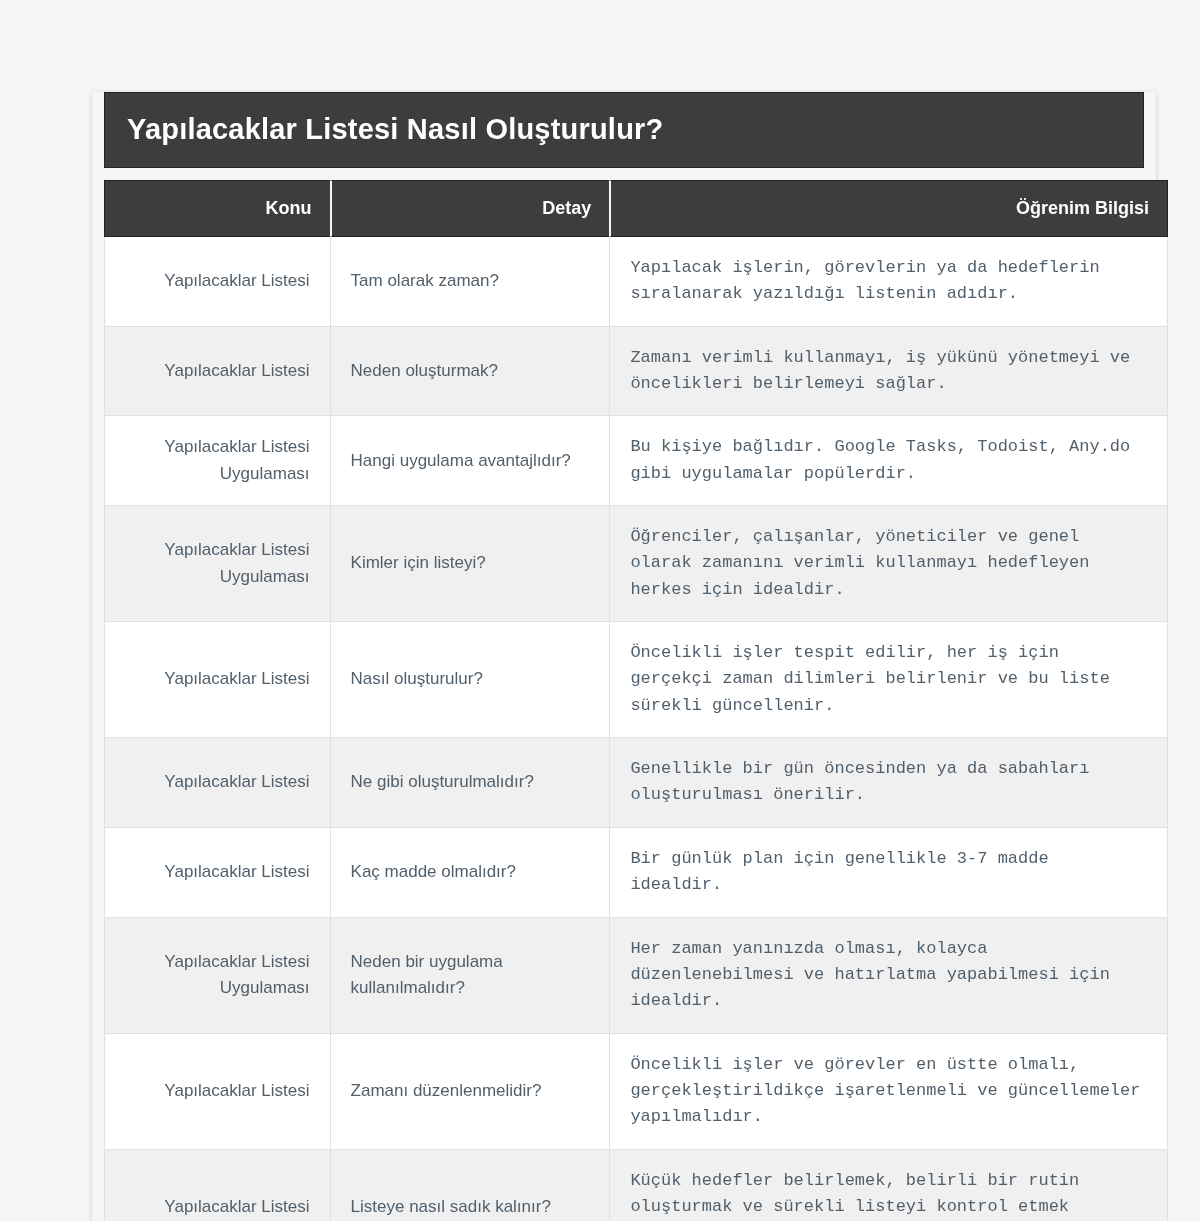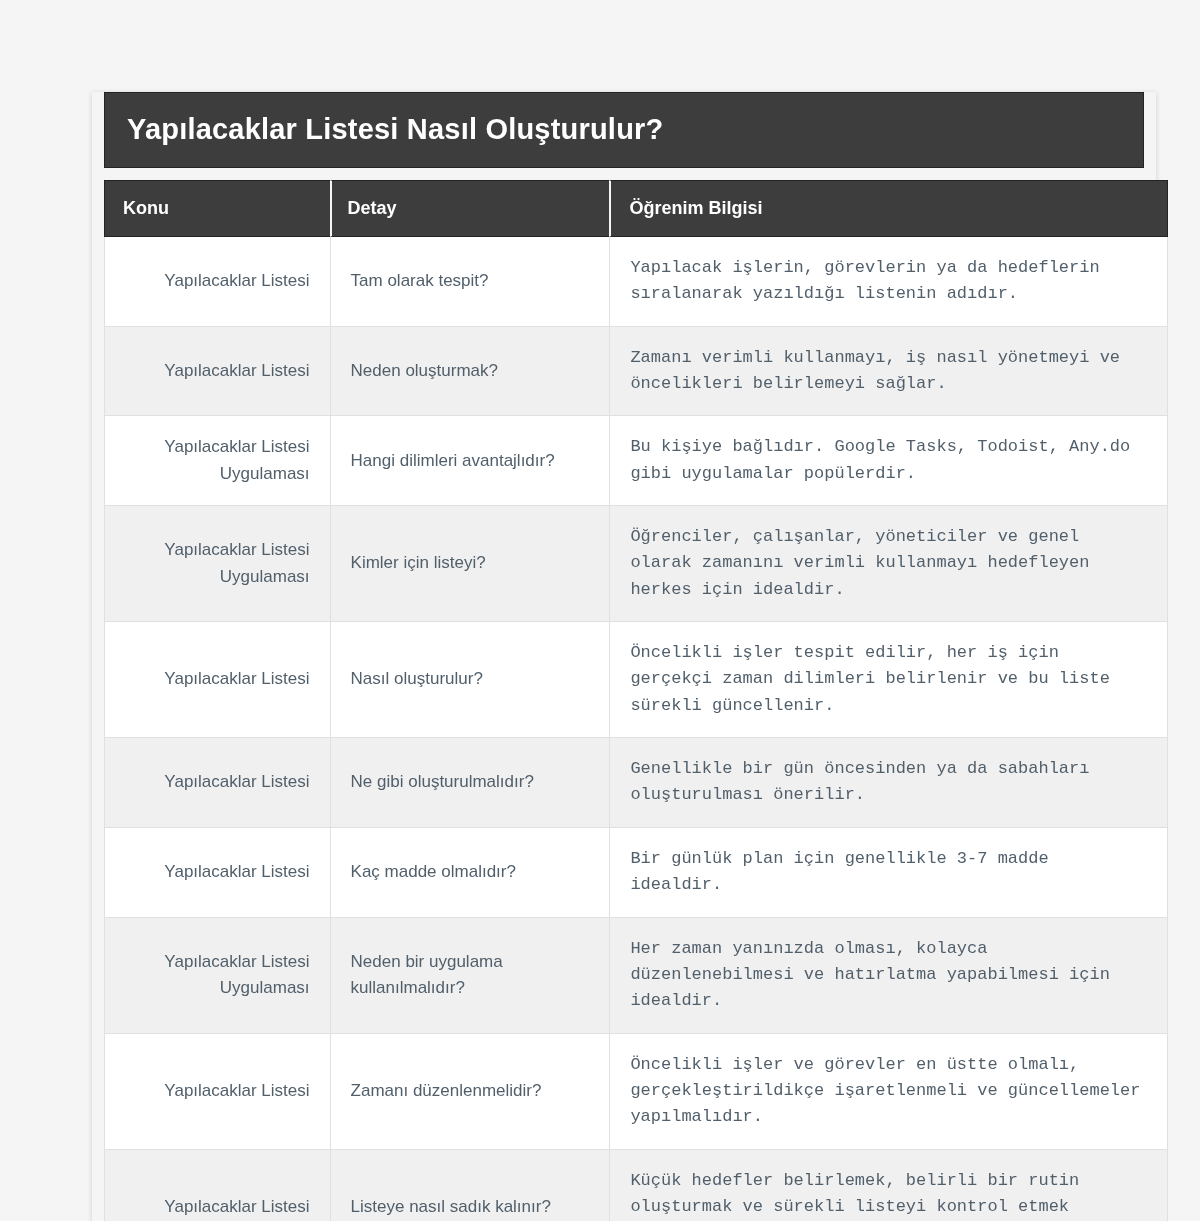--- a/index.html
+++ b/index.html
@@ -40,21 +40,21 @@
     border-collapse:separate;
     border-spacing:0;
     margin-top:2px;
     table-layout:fixed;
   }
   thead th{
     background:var(--header-bg);
     color:var(--header-text);
     font-size:18px;
     font-weight:700;
-    text-align:left;
+    text-align:right;
     padding:17px 18px;
     border-top:1px solid var(--header-border);
     border-bottom:1px solid var(--header-border);
   }
   thead th:first-child{border-left:1px solid var(--header-border);}
   thead th:last-child{border-right:1px solid var(--header-border);}
   thead th + th{border-left:2px solid var(--page-bg);}
   th.col-konu{width:21.2%;}
   th.col-detay{width:26.3%;padding-left:16px;}
   tbody td{
@@ -88,33 +88,33 @@
       <thead>
         <tr>
           <th class="col-konu">Konu</th>
           <th class="col-detay">Detay</th>
           <th class="col-bilgi">Öğrenim Bilgisi</th>
         </tr>
       </thead>
       <tbody id="rows">
   <tr>
     <td class="cell-konu">Yapılacaklar Listesi</td>
-    <td class="cell-detay">Tam olarak tespit?</td>
+    <td class="cell-detay">Tam olarak zaman?</td>
     <td class="cell-bilgi">Yapılacak işlerin, görevlerin ya da hedeflerin sıralanarak yazıldığı listenin adıdır.</td>
   </tr>
 
   <tr>
     <td class="cell-konu">Yapılacaklar Listesi</td>
     <td class="cell-detay">Neden oluşturmak?</td>
-    <td class="cell-bilgi">Zamanı verimli kullanmayı, iş nasıl yönetmeyi ve öncelikleri belirlemeyi sağlar.</td>
+    <td class="cell-bilgi">Zamanı verimli kullanmayı, iş yükünü yönetmeyi ve öncelikleri belirlemeyi sağlar.</td>
   </tr>
 
   <tr>
     <td class="cell-konu">Yapılacaklar Listesi Uygulaması</td>
-    <td class="cell-detay">Hangi dilimleri avantajlıdır?</td>
+    <td class="cell-detay">Hangi uygulama avantajlıdır?</td>
     <td class="cell-bilgi">Bu kişiye bağlıdır. Google Tasks, Todoist, Any.do gibi uygulamalar popülerdir.</td>
   </tr>
 
   <tr>
     <td class="cell-konu">Yapılacaklar Listesi Uygulaması</td>
     <td class="cell-detay">Kimler için listeyi?</td>
     <td class="cell-bilgi">Öğrenciler, çalışanlar, yöneticiler ve genel olarak zamanını verimli kullanmayı hedefleyen herkes için idealdir.</td>
   </tr>
 
   <tr>

